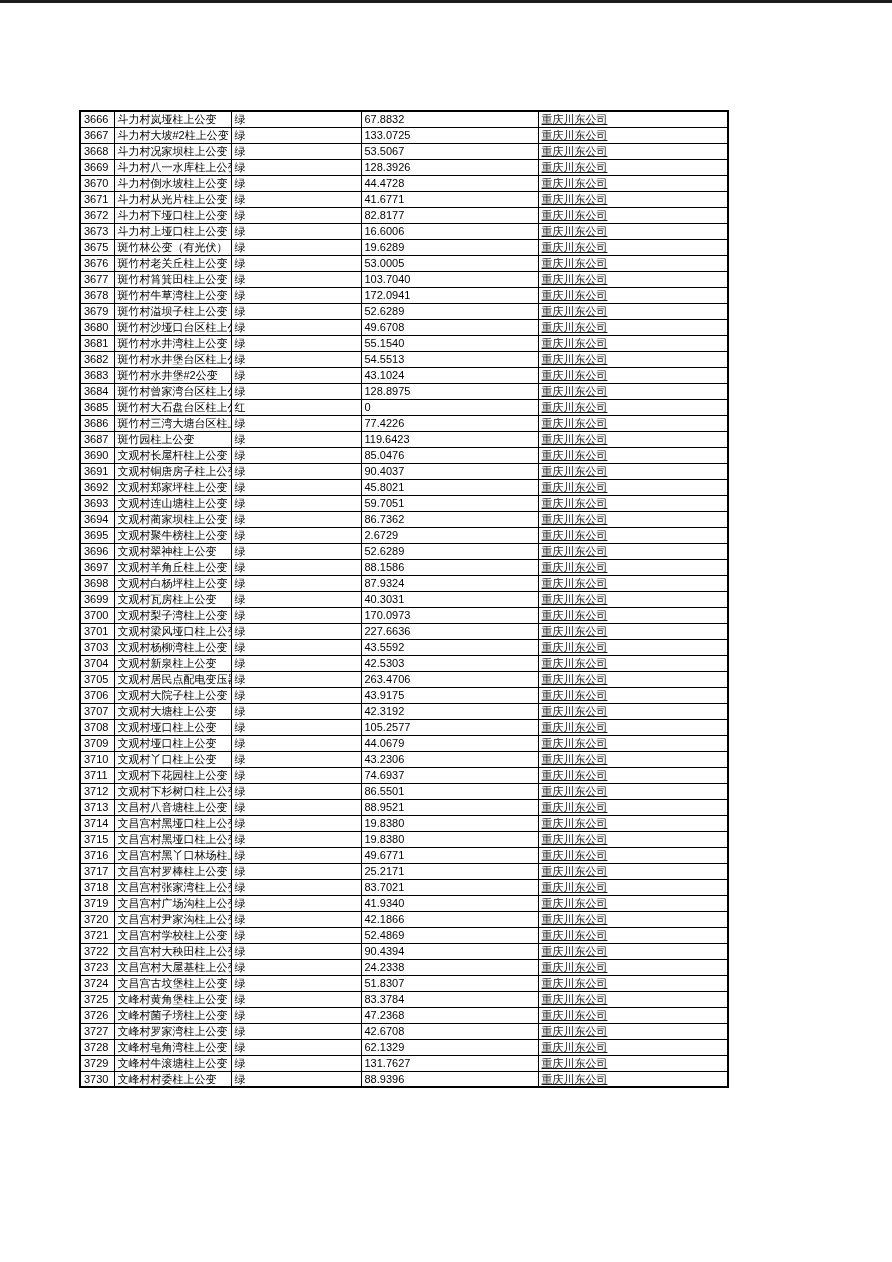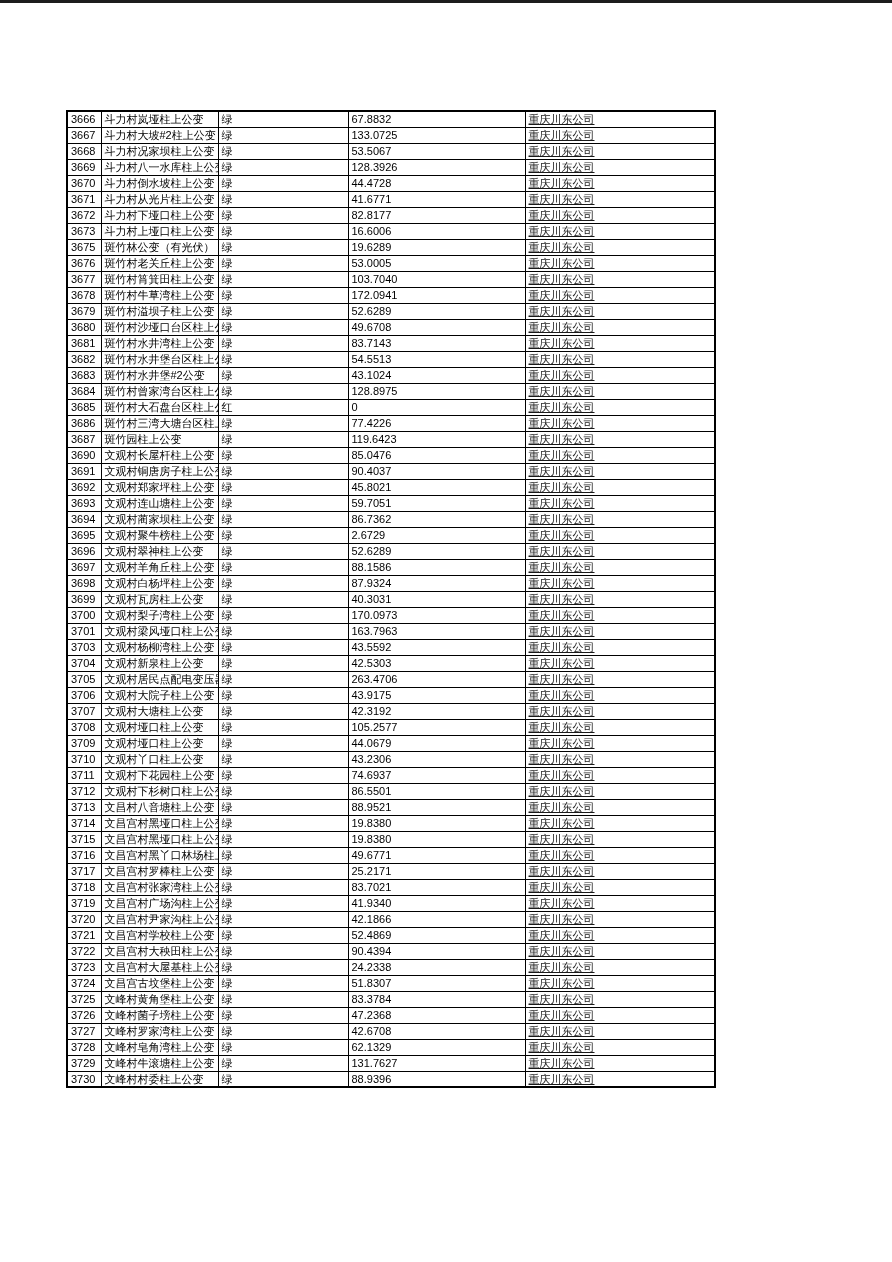--- a/index.html
+++ b/index.html
@@ -15,21 +15,21 @@
     overflow: hidden;
   }
   .top-edge {
     position: absolute;
     left: 0; top: 0;
     width: 892px; height: 3px;
     background: #1c1c1c;
   }
   .grid-table {
     position: absolute;
-    left: 66px;
+    left: 79px;
     top: 110px;
     width: 648px;
     border-collapse: collapse;
     table-layout: fixed;
     border: 2px solid #000000;
     font-size: 11px;
     color: #000000;
   }
   .grid-table td {
     border: 1px solid #000000;
@@ -160,21 +160,21 @@
           <td class="cell-id">3680</td>
           <td class="cell-name">斑竹村沙垭口台区柱上公变</td>
           <td class="cell-status">绿</td>
           <td class="cell-value">49.6708</td>
           <td class="cell-company"><span>重庆川东公司</span></td>
         </tr>
         <tr>
           <td class="cell-id">3681</td>
           <td class="cell-name">斑竹村水井湾柱上公变</td>
           <td class="cell-status">绿</td>
-          <td class="cell-value">83.7143</td>
+          <td class="cell-value">55.1540</td>
           <td class="cell-company"><span>重庆川东公司</span></td>
         </tr>
         <tr>
           <td class="cell-id">3682</td>
           <td class="cell-name">斑竹村水井堡台区柱上公变</td>
           <td class="cell-status">绿</td>
           <td class="cell-value">54.5513</td>
           <td class="cell-company"><span>重庆川东公司</span></td>
         </tr>
         <tr>
@@ -286,21 +286,21 @@
           <td class="cell-id">3700</td>
           <td class="cell-name">文观村梨子湾柱上公变</td>
           <td class="cell-status">绿</td>
           <td class="cell-value">170.0973</td>
           <td class="cell-company"><span>重庆川东公司</span></td>
         </tr>
         <tr>
           <td class="cell-id">3701</td>
           <td class="cell-name">文观村梁风垭口柱上公变</td>
           <td class="cell-status">绿</td>
-          <td class="cell-value">163.7963</td>
+          <td class="cell-value">227.6636</td>
           <td class="cell-company"><span>重庆川东公司</span></td>
         </tr>
         <tr>
           <td class="cell-id">3703</td>
           <td class="cell-name">文观村杨柳湾柱上公变</td>
           <td class="cell-status">绿</td>
           <td class="cell-value">43.5592</td>
           <td class="cell-company"><span>重庆川东公司</span></td>
         </tr>
         <tr>

